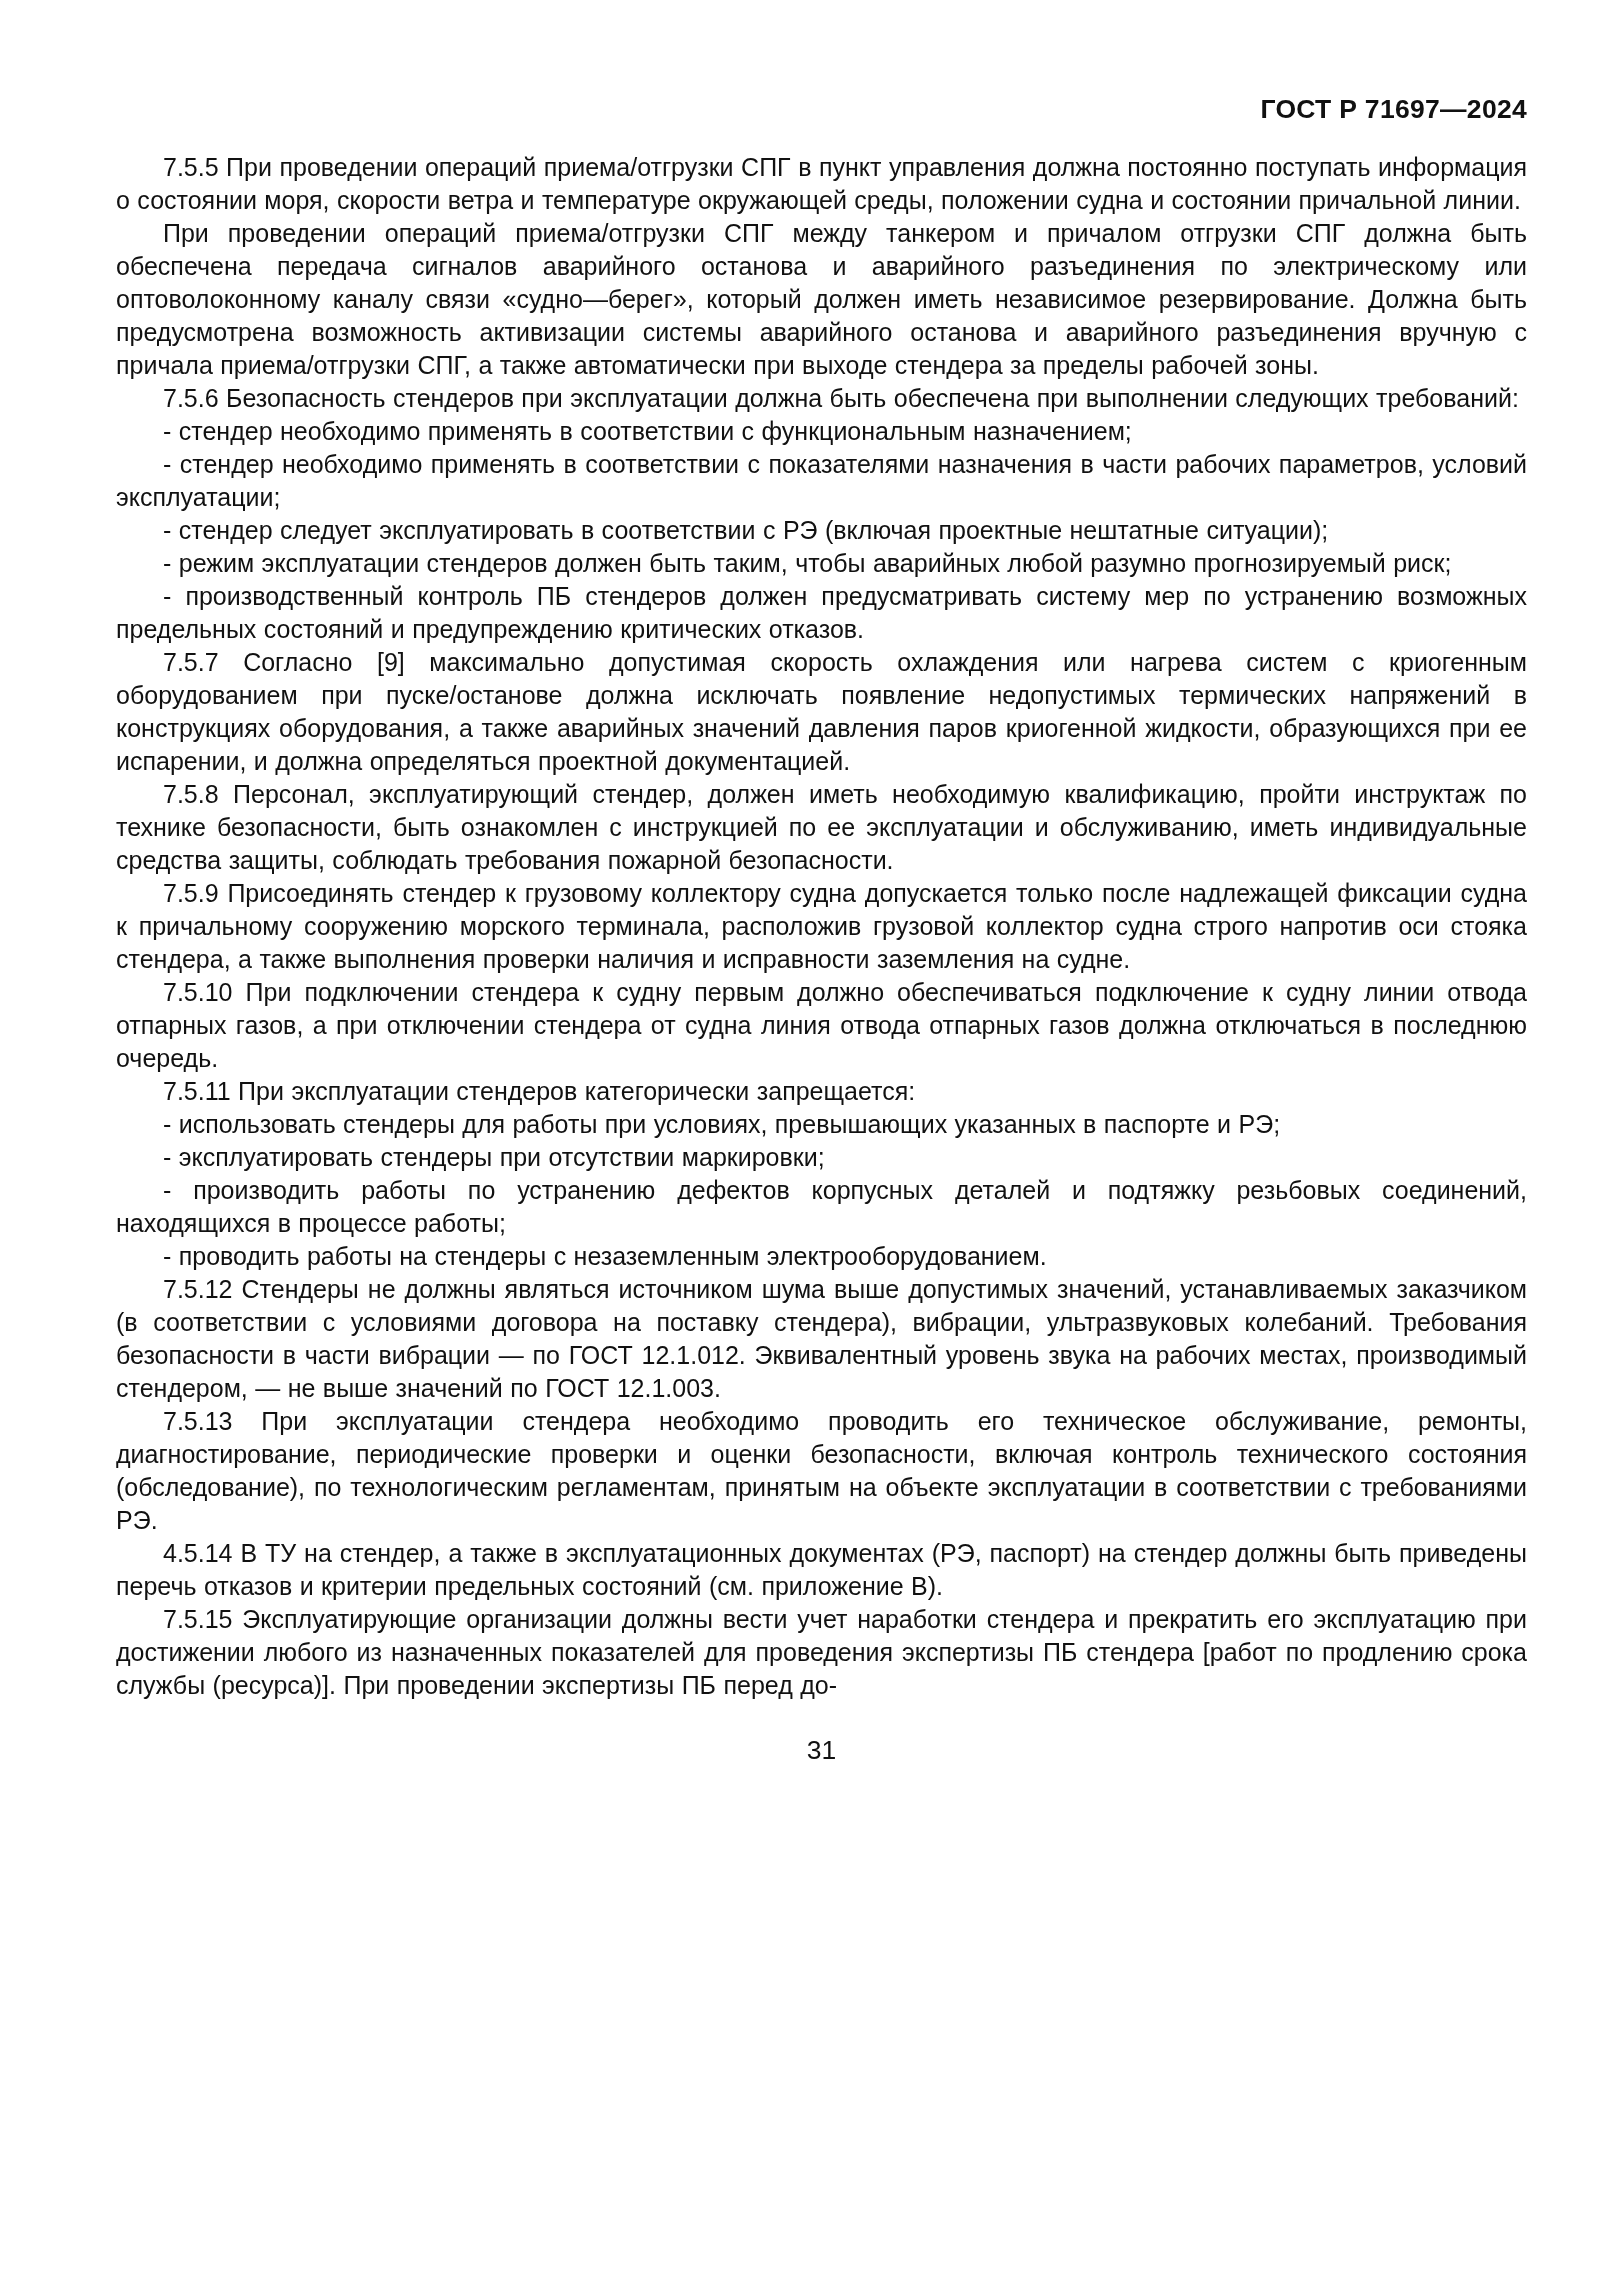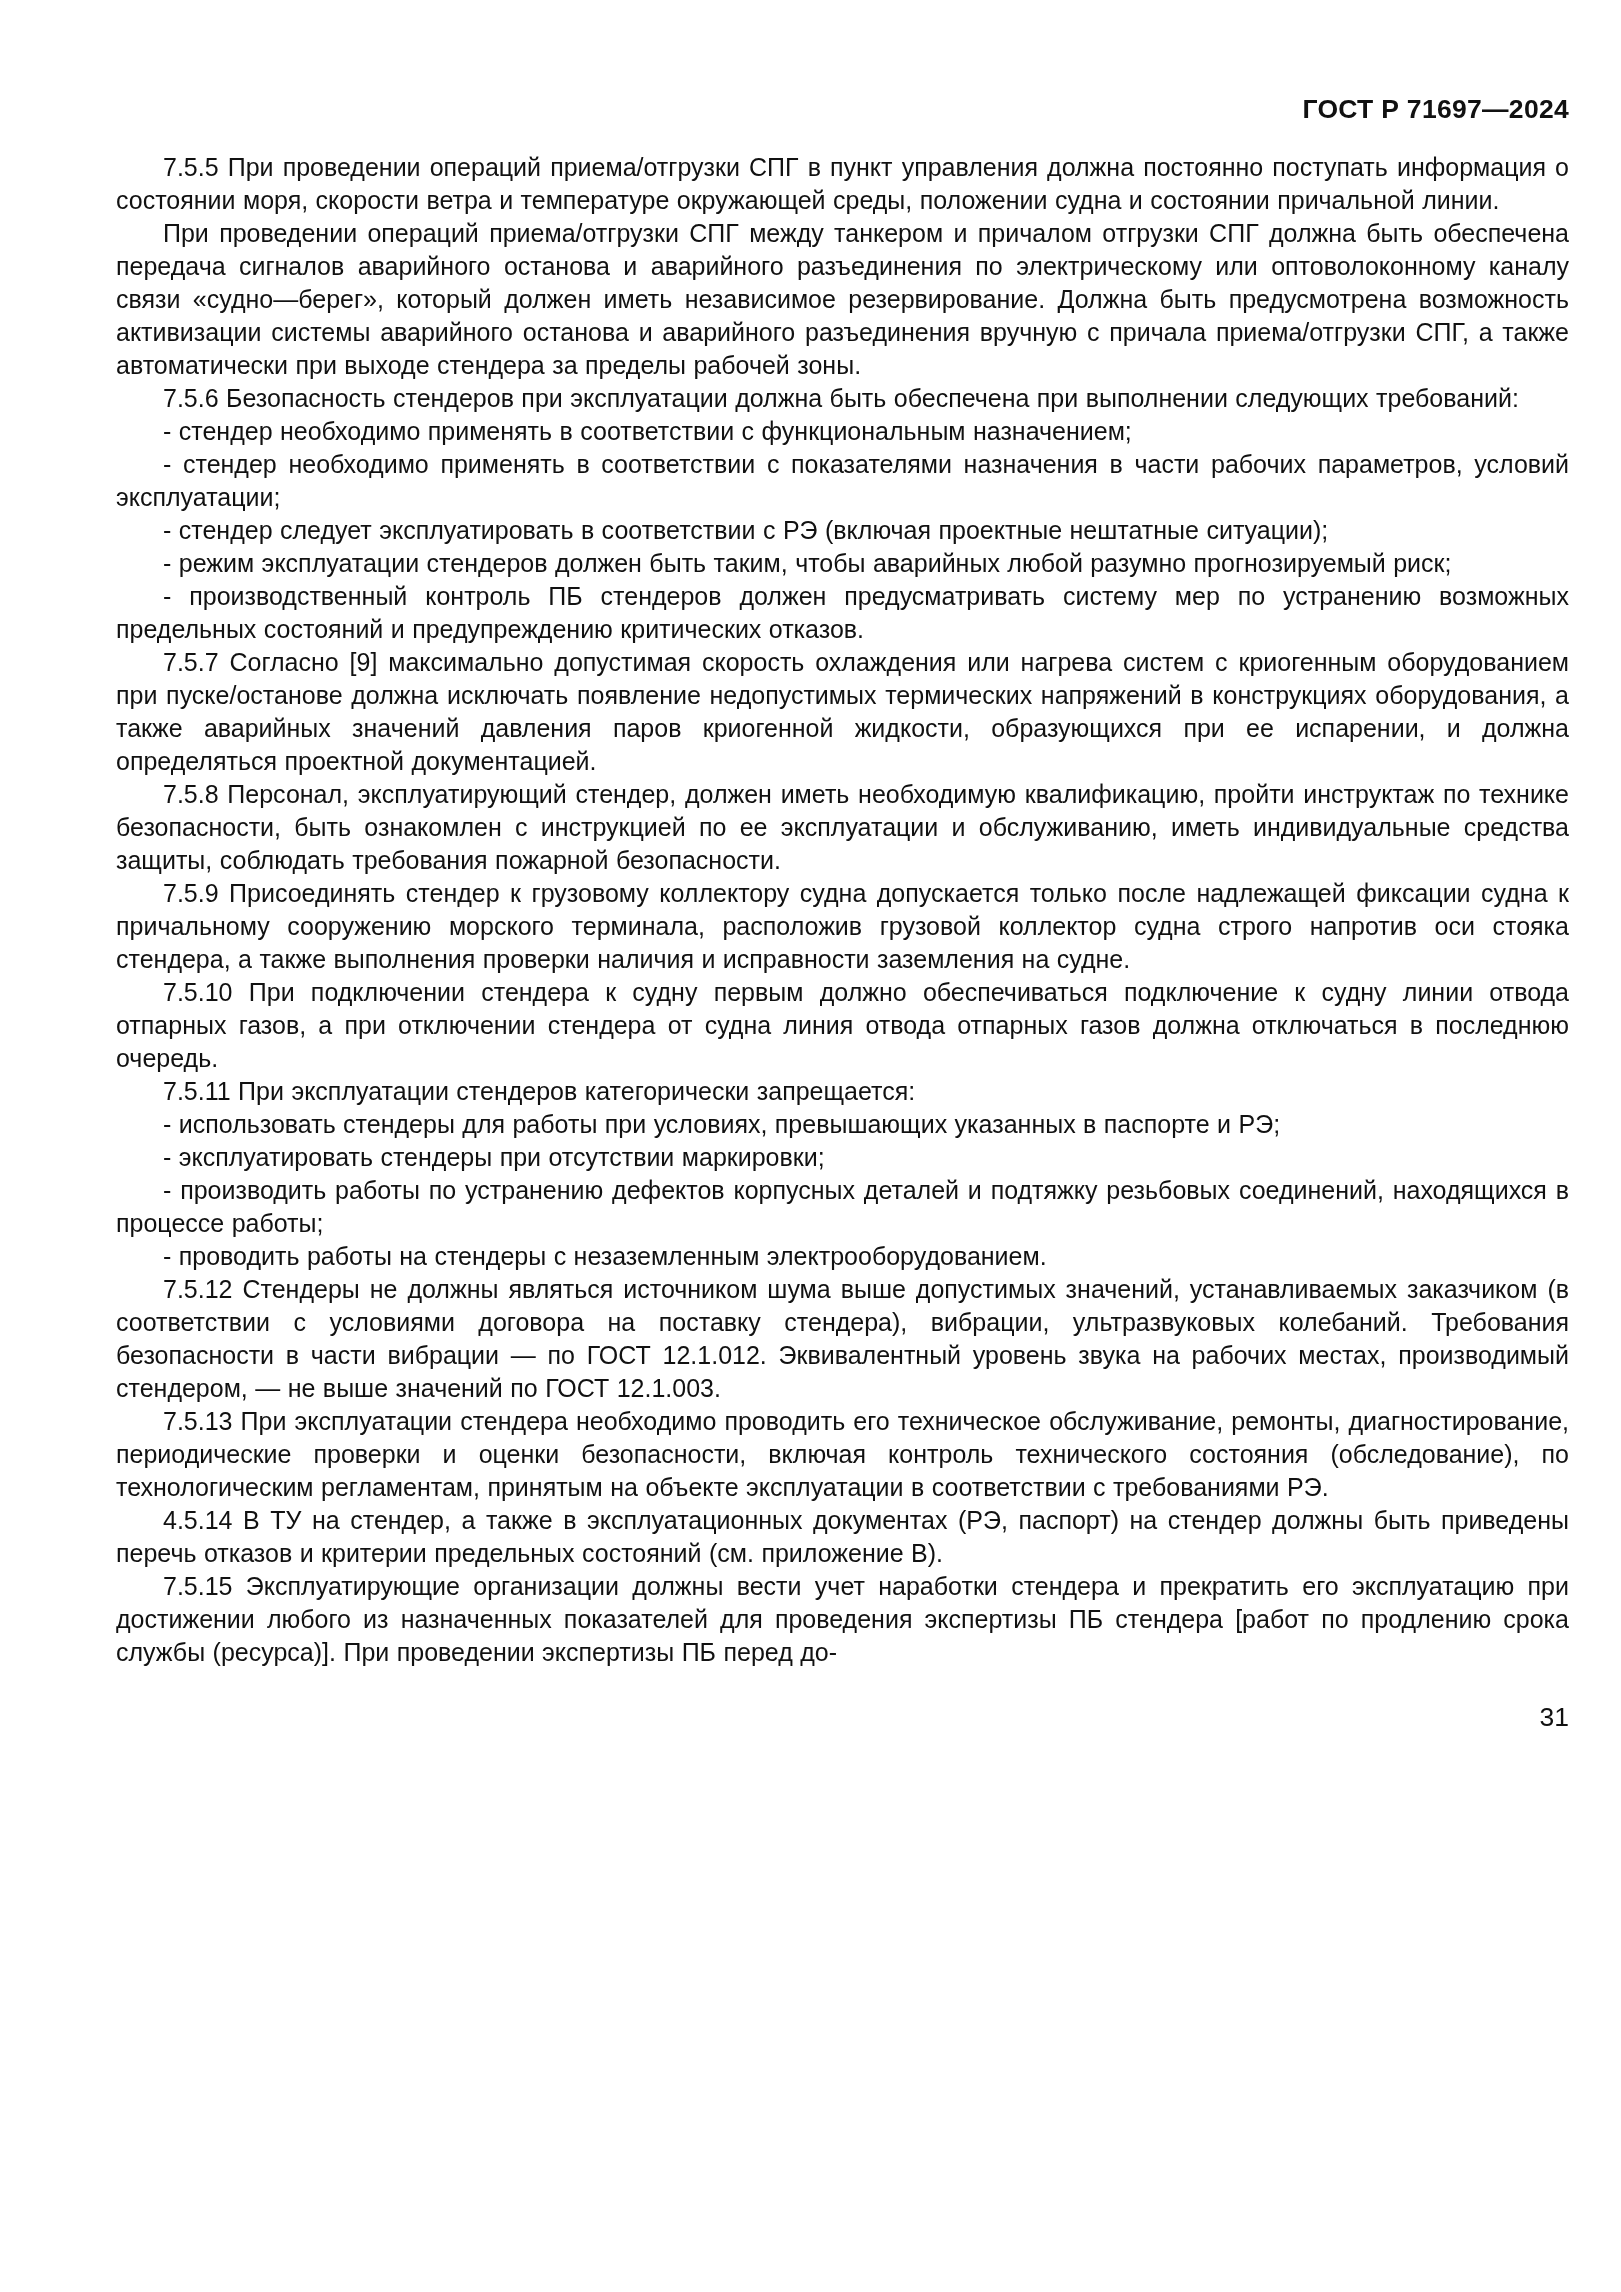--- a/index.html
+++ b/index.html
@@ -4,40 +4,40 @@
   <style>
     * { margin: 0; padding: 0; box-sizing: border-box; }
     html, body { background: #ffffff; }
     .page {
       position: relative;
       width: 1621px;
       height: 2293px;
       background: #ffffff;
       font-family: "Liberation Sans", "DejaVu Sans", sans-serif;
       color: #111111;
-      padding: 94px 52px 0 116px;
+      padding: 94px 94px 0 116px;
       overflow: hidden;
     }
     .doc-header {
       text-align: right;
       font-weight: bold;
       font-size: 26.5px;
       line-height: 31px;
       margin-bottom: 25.5px;
       letter-spacing: 0.3px;
     }
     .doc-content p {
       font-size: 25px;
       line-height: 33px;
       text-align: justify;
       text-indent: 47px;
       word-spacing: 0.5px;
     }
     .doc-footer {
-      text-align: right;
+      text-align: center;
       font-size: 26.5px;
       line-height: 31px;
       margin-top: 33px;
     }
   </style>
 </head>
 <body>
 
 <div class="page">
 

